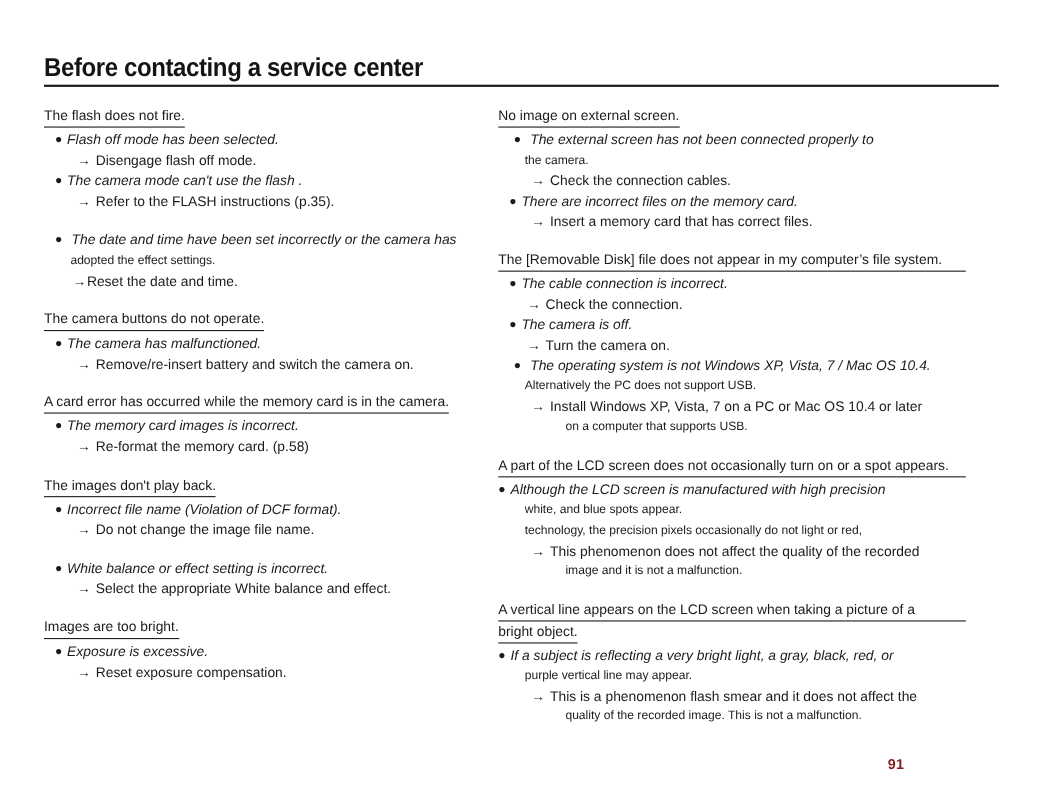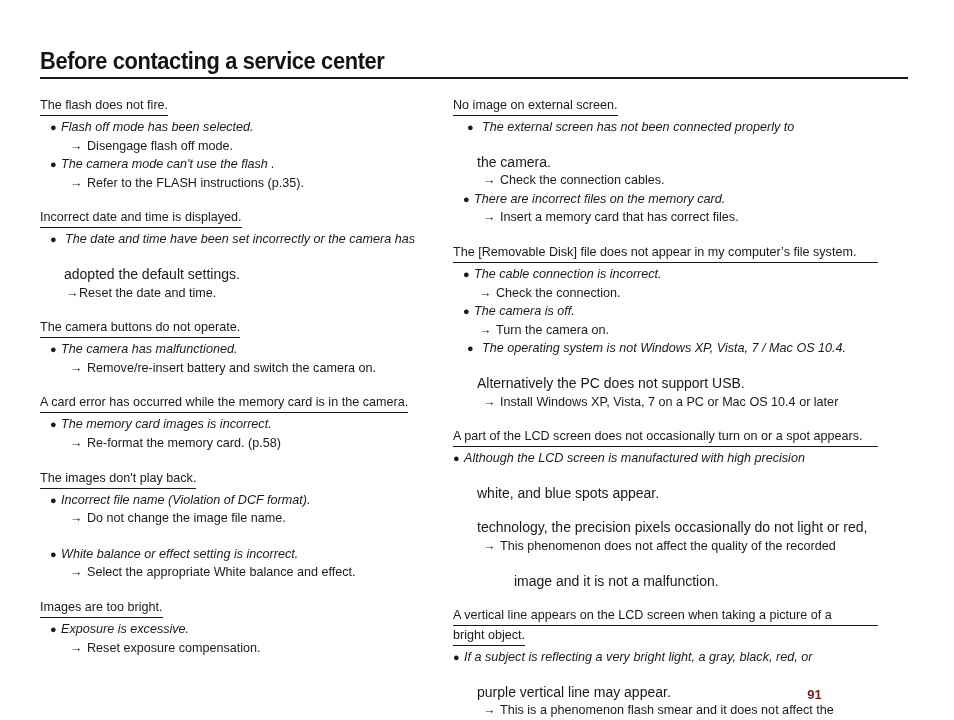--- a/index.html
+++ b/index.html
@@ -117,21 +117,21 @@
   }
   .arrow-item.tight { padding-left: 26px; }
   .arrow-item .arrow-mark {
     flex: 0 0 auto;
     width: 17px;
   }
   .arrow-item .arrow-mark.nogap { width: 13px; }
   .arrow-item .arrow-text {
     flex: 1 1 auto;
   }
-  .cont-line { padding-left: 44px; font-size: 14px; line-height: 18.6px; margin-top: 16px; }
+  .cont-line { padding-left: 44px; font-size: 11px; line-height: 18.6px; }
   .cont-line.deep { padding-left: 61px; }
   .cont-line.shallow { padding-left: 24px; }
 
   
   .page-number {
     position: absolute;
     right: 44px;
     bottom: 18px;
     font-size: 13px;
     font-weight: bold;
@@ -173,30 +173,27 @@
             <span class="bullet-text">The camera mode can't use the flash .</span>
           </div>
         </div>
         <div class="arrow-item">
           <span class="arrow-mark">→</span>
           <span class="arrow-text">Refer to the FLASH instructions (p.35).</span>
         </div>
       </div>
 
       <div class="section">
-        <div class="section-heading">
-          <span class="heading-line fit">Incorrect date and time is displayed.</span>
-        </div>
         <div class="lvl1">
           <div class="bullet-item spaced">
             <span class="bullet-mark">●</span>
             <span class="bullet-text">The date and time have been set incorrectly or the camera has</span>
           </div>
         </div>
-        <div class="cont-line shallow">adopted the default settings.</div>
+        <div class="cont-line shallow">adopted the effect settings.</div>
         <div class="arrow-item tight">
           <span class="arrow-mark nogap">→</span>
           <span class="arrow-text">Reset the date and time.</span>
         </div>
       </div>
 
       <div class="section">
         <div class="section-heading">
           <span class="heading-line fit">The camera buttons do not operate.</span>
         </div>
@@ -332,20 +329,21 @@
           <div class="bullet-item spaced">
             <span class="bullet-mark">●</span>
             <span class="bullet-text">The operating system is not Windows XP, Vista, 7 / Mac OS 10.4.</span>
           </div>
         </div>
         <div class="cont-line shallow">Alternatively the PC does not support USB.</div>
         <div class="arrow-item">
           <span class="arrow-mark">→</span>
           <span class="arrow-text">Install Windows XP, Vista, 7 on a PC or Mac OS 10.4 or later</span>
         </div>
+        <div class="cont-line deep">on a computer that supports USB.</div>
       </div>
 
       <div class="section">
         <div class="section-heading">
           <span class="heading-line full">A part of the LCD screen does not occasionally turn on or a spot appears.</span>
         </div>
         <div class="bullet-item">
           <span class="bullet-mark">●</span>
           <span class="bullet-text">Although the LCD screen is manufactured with high precision</span>
         </div>

